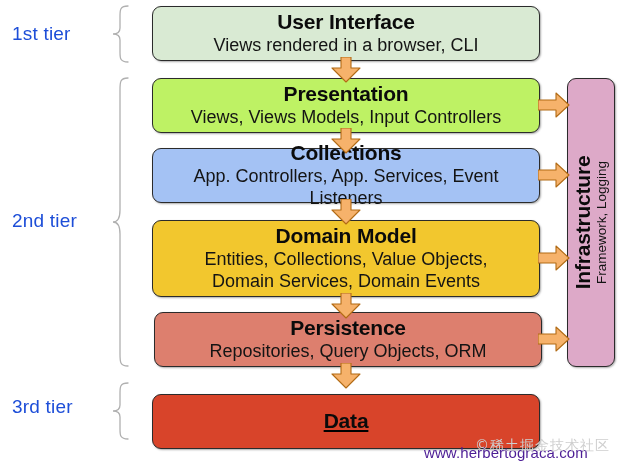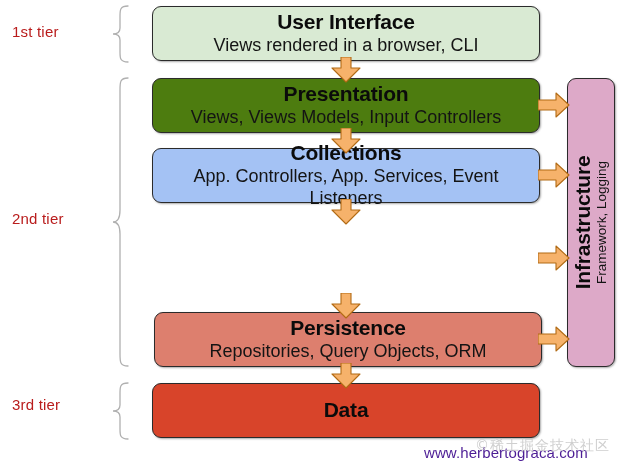--- a/index.html
+++ b/index.html
@@ -19,22 +19,22 @@
   #diagram {
     position: absolute;
     left: 0; top: 0;
     width: 625px;
     height: 474px;
   }
 
   
   .tier-label {
     position: absolute;
-    color: #b91c1c;
-    font-size: 15px;
+    color: #1d4ed8;
+    font-size: 19px;
     font-family: "Liberation Sans", sans-serif;
     white-space: nowrap;
     letter-spacing: 0.2px;
   }
 
   
   .brace {
     position: absolute;
   }
   .brace svg { display: block; }
@@ -156,37 +156,42 @@
     <svg width="26" height="60" viewBox="0 0 26 60">
       <path d="M24 2 C16 2 16 6 16 12 L16 24 C16 29 13 30 9 30 C13 30 16 31 16 36 L16 48 C16 54 16 58 24 58" fill="none" stroke="#b0b0b0" stroke-width="1.3" stroke-linecap="round"></path>
     </svg>
   </div>
 
   <div class="layer" id="layer-user-interface" style="left:152px; top:6px; width:388px; height:55px; background:#d9ead3;">
     <div class="layer-title">User Interface</div>
     <div class="layer-sub">Views rendered in a browser, CLI</div>
   </div>
 
-  <div class="layer" id="layer-presentation" style="left:152px; top:78px; width:388px; height:55px; background:#4d7c0f;">
+  <div class="layer" id="layer-presentation" style="left:152px; top:78px; width:388px; height:55px; background:#bef264;">
     <div class="layer-title">Presentation</div>
     <div class="layer-sub">Views, Views Models, Input Controllers</div>
   </div>
 
   <div class="layer" id="layer-application" style="left:152px; top:148px; width:388px; height:55px; background:#a4c2f4;">
     <div class="layer-title">Collections</div>
     <div class="layer-sub">App. Controllers, App. Services, Event Listeners</div>
   </div>
 
+  <div class="layer" id="layer-domain-model" style="left:152px; top:220px; width:388px; height:77px; background:#f2c72e;">
+    <div class="layer-title">Domain Model</div>
+    <div class="layer-sub" style="white-space:pre-line;">Entities, Collections, Value Objects,
+Domain Services, Domain Events</div>
+  </div>
 
   <div class="layer" id="layer-persistence" style="left:154px; top:312px; width:388px; height:55px; background:#dd7f6e;">
     <div class="layer-title">Persistence</div>
     <div class="layer-sub">Repositories, Query Objects, ORM</div>
   </div>
 
-  <div class="layer" id="layer-data" style="left:152px; top:383px; width:388px; height:55px; background:#d8442a;">
+  <div class="layer" id="layer-data" style="left:152px; top:394px; width:388px; height:55px; background:#d8442a;text-decoration:underline;">
     <div class="layer-title">Data</div>
   </div>
 
   <div id="infrastructure" style="left:567px; top:78px; width:48px; height:289px;">
     <div id="infra-rot">
       <div class="infra-title">Infrastructure</div>
       <div class="infra-sub">Framework, Logging</div>
     </div>
   </div>
 

